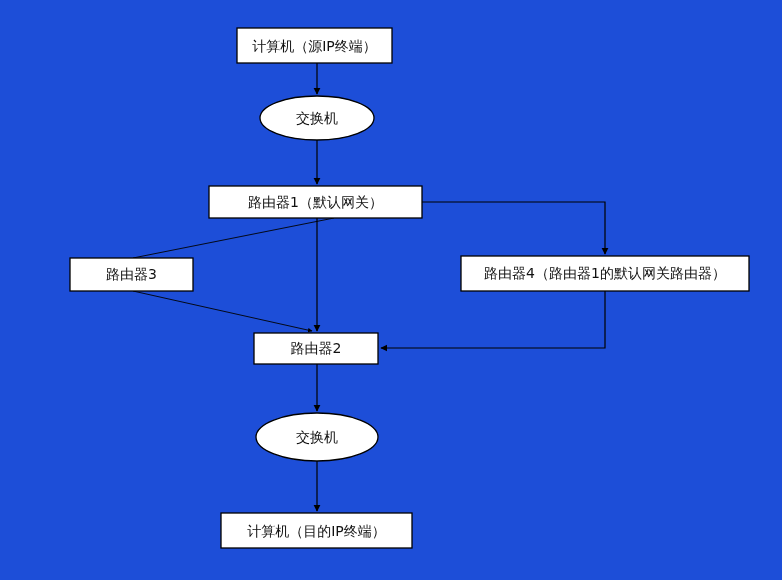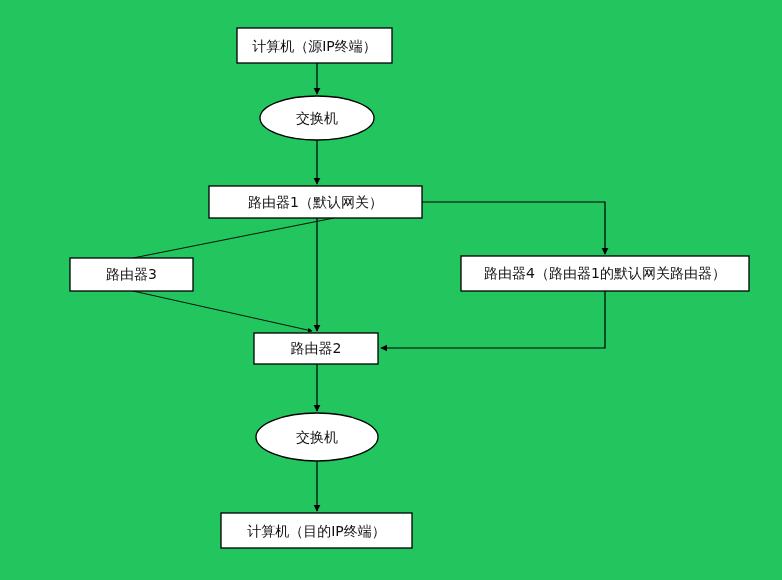--- a/index.html
+++ b/index.html
@@ -10,21 +10,21 @@
     width: 782px;
     height: 580px;
     background: #f8f4ec;
     font-family: "DejaVu Sans", "Liberation Sans", sans-serif;
     overflow: hidden;
   }
   #diagram-canvas {
     position: relative;
     width: 782px;
     height: 580px;
-    background: #22c55e;
+    background: #1d4ed8;
     text-align: right;
   }
   svg.diagram-svg {
     position: absolute;
     top: 0;
     left: 0;
     width: 782px;
     height: 580px;
   }
   .node-shape {

